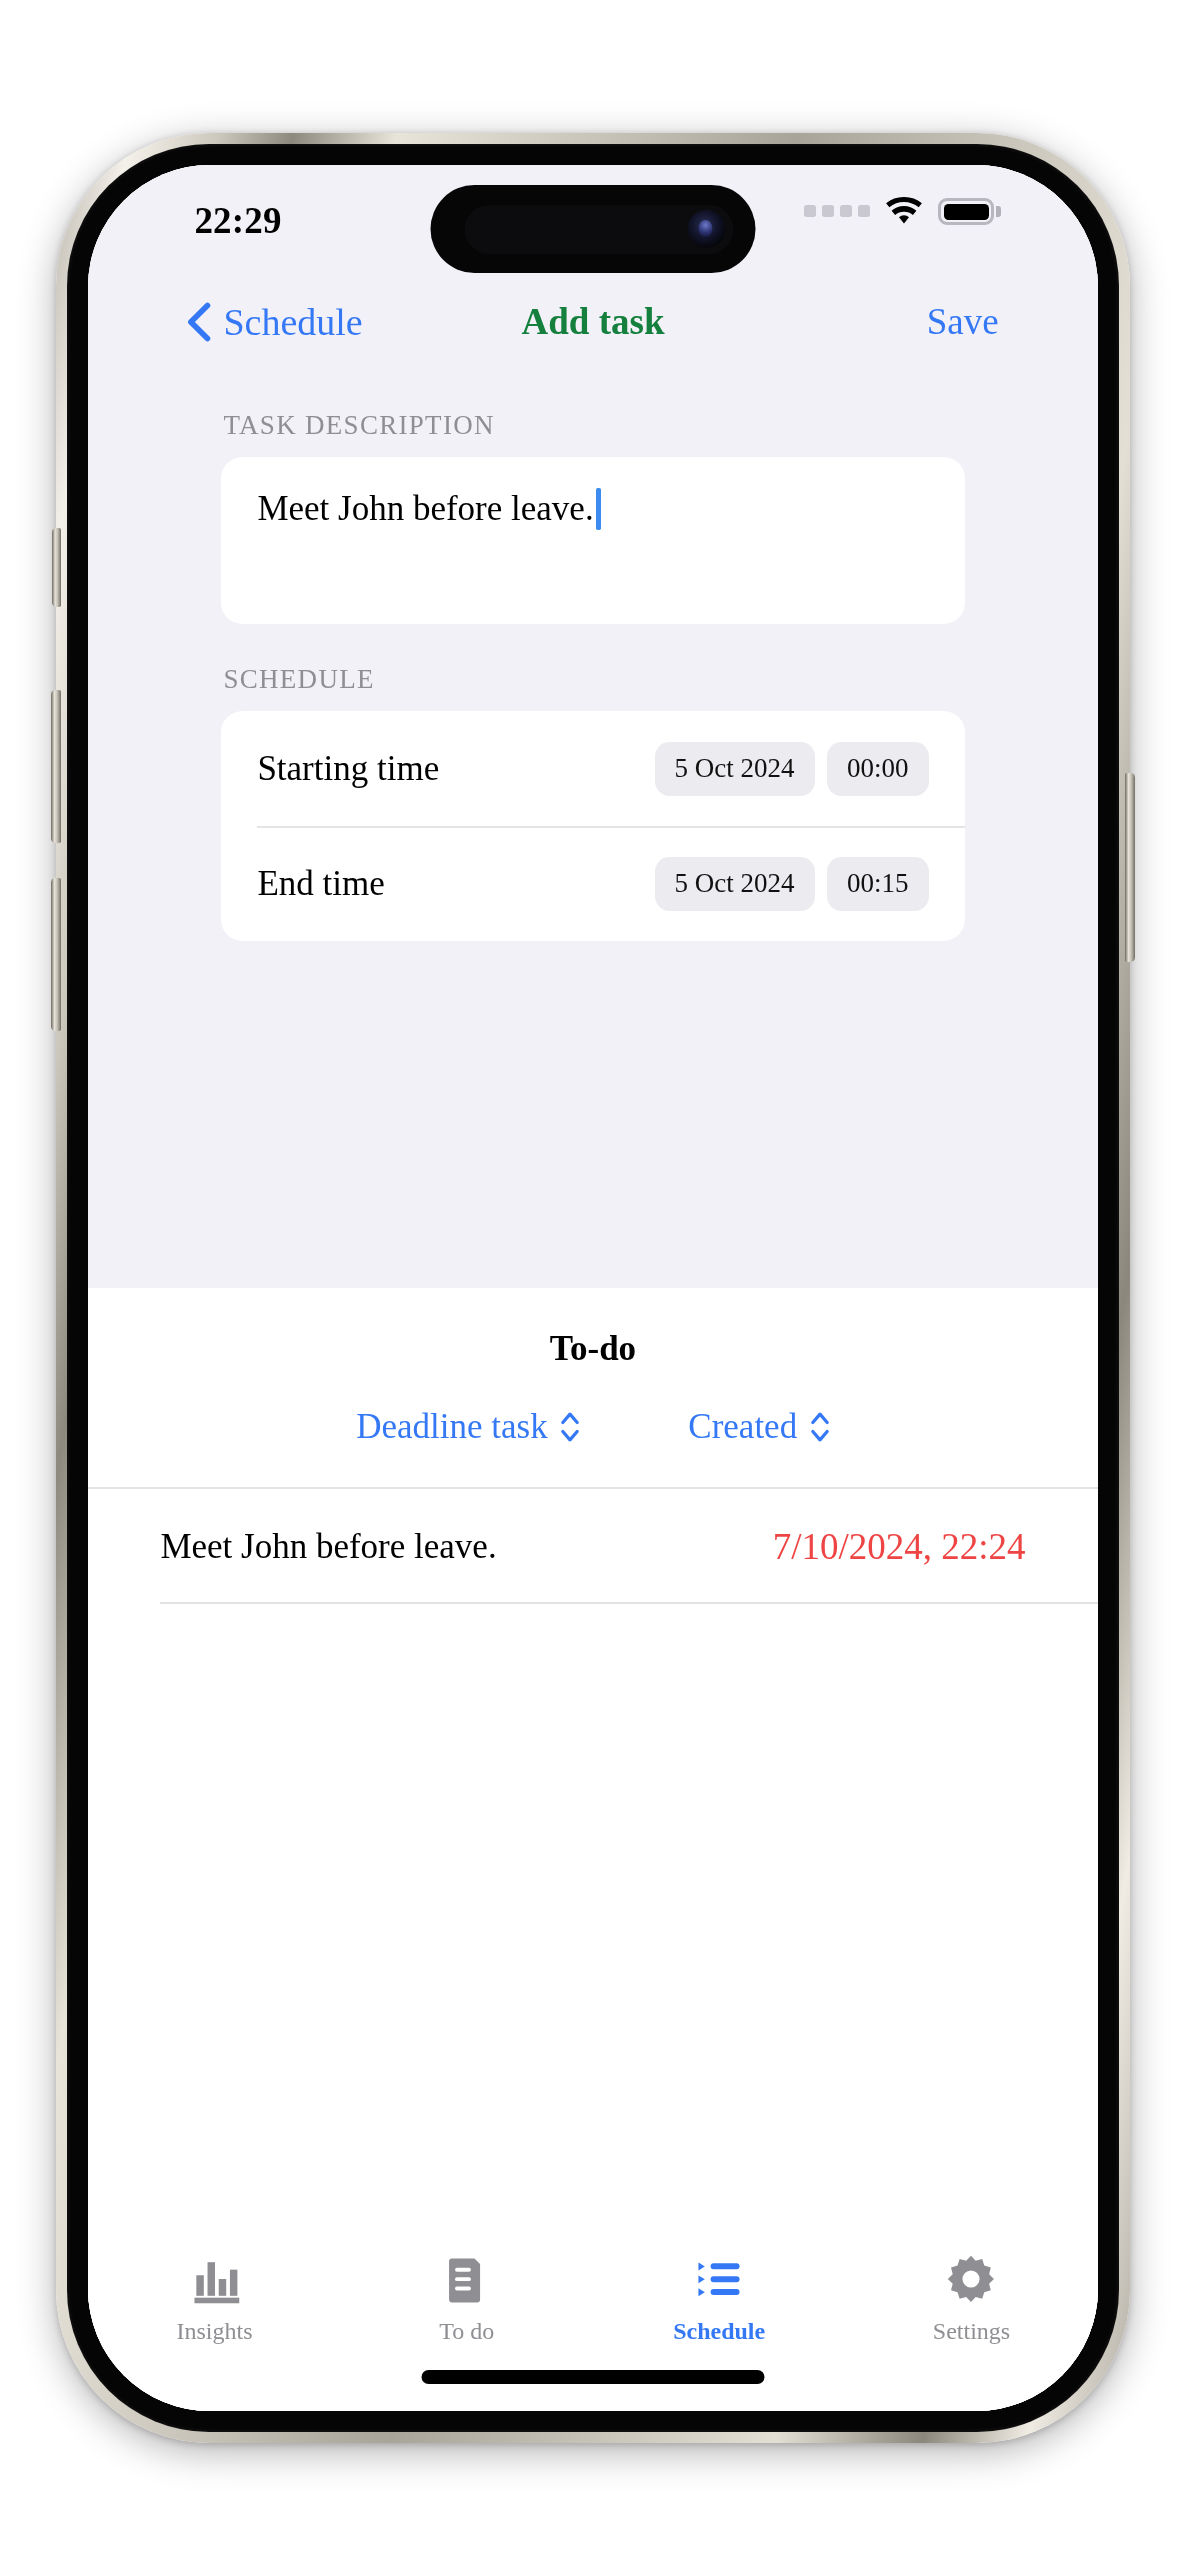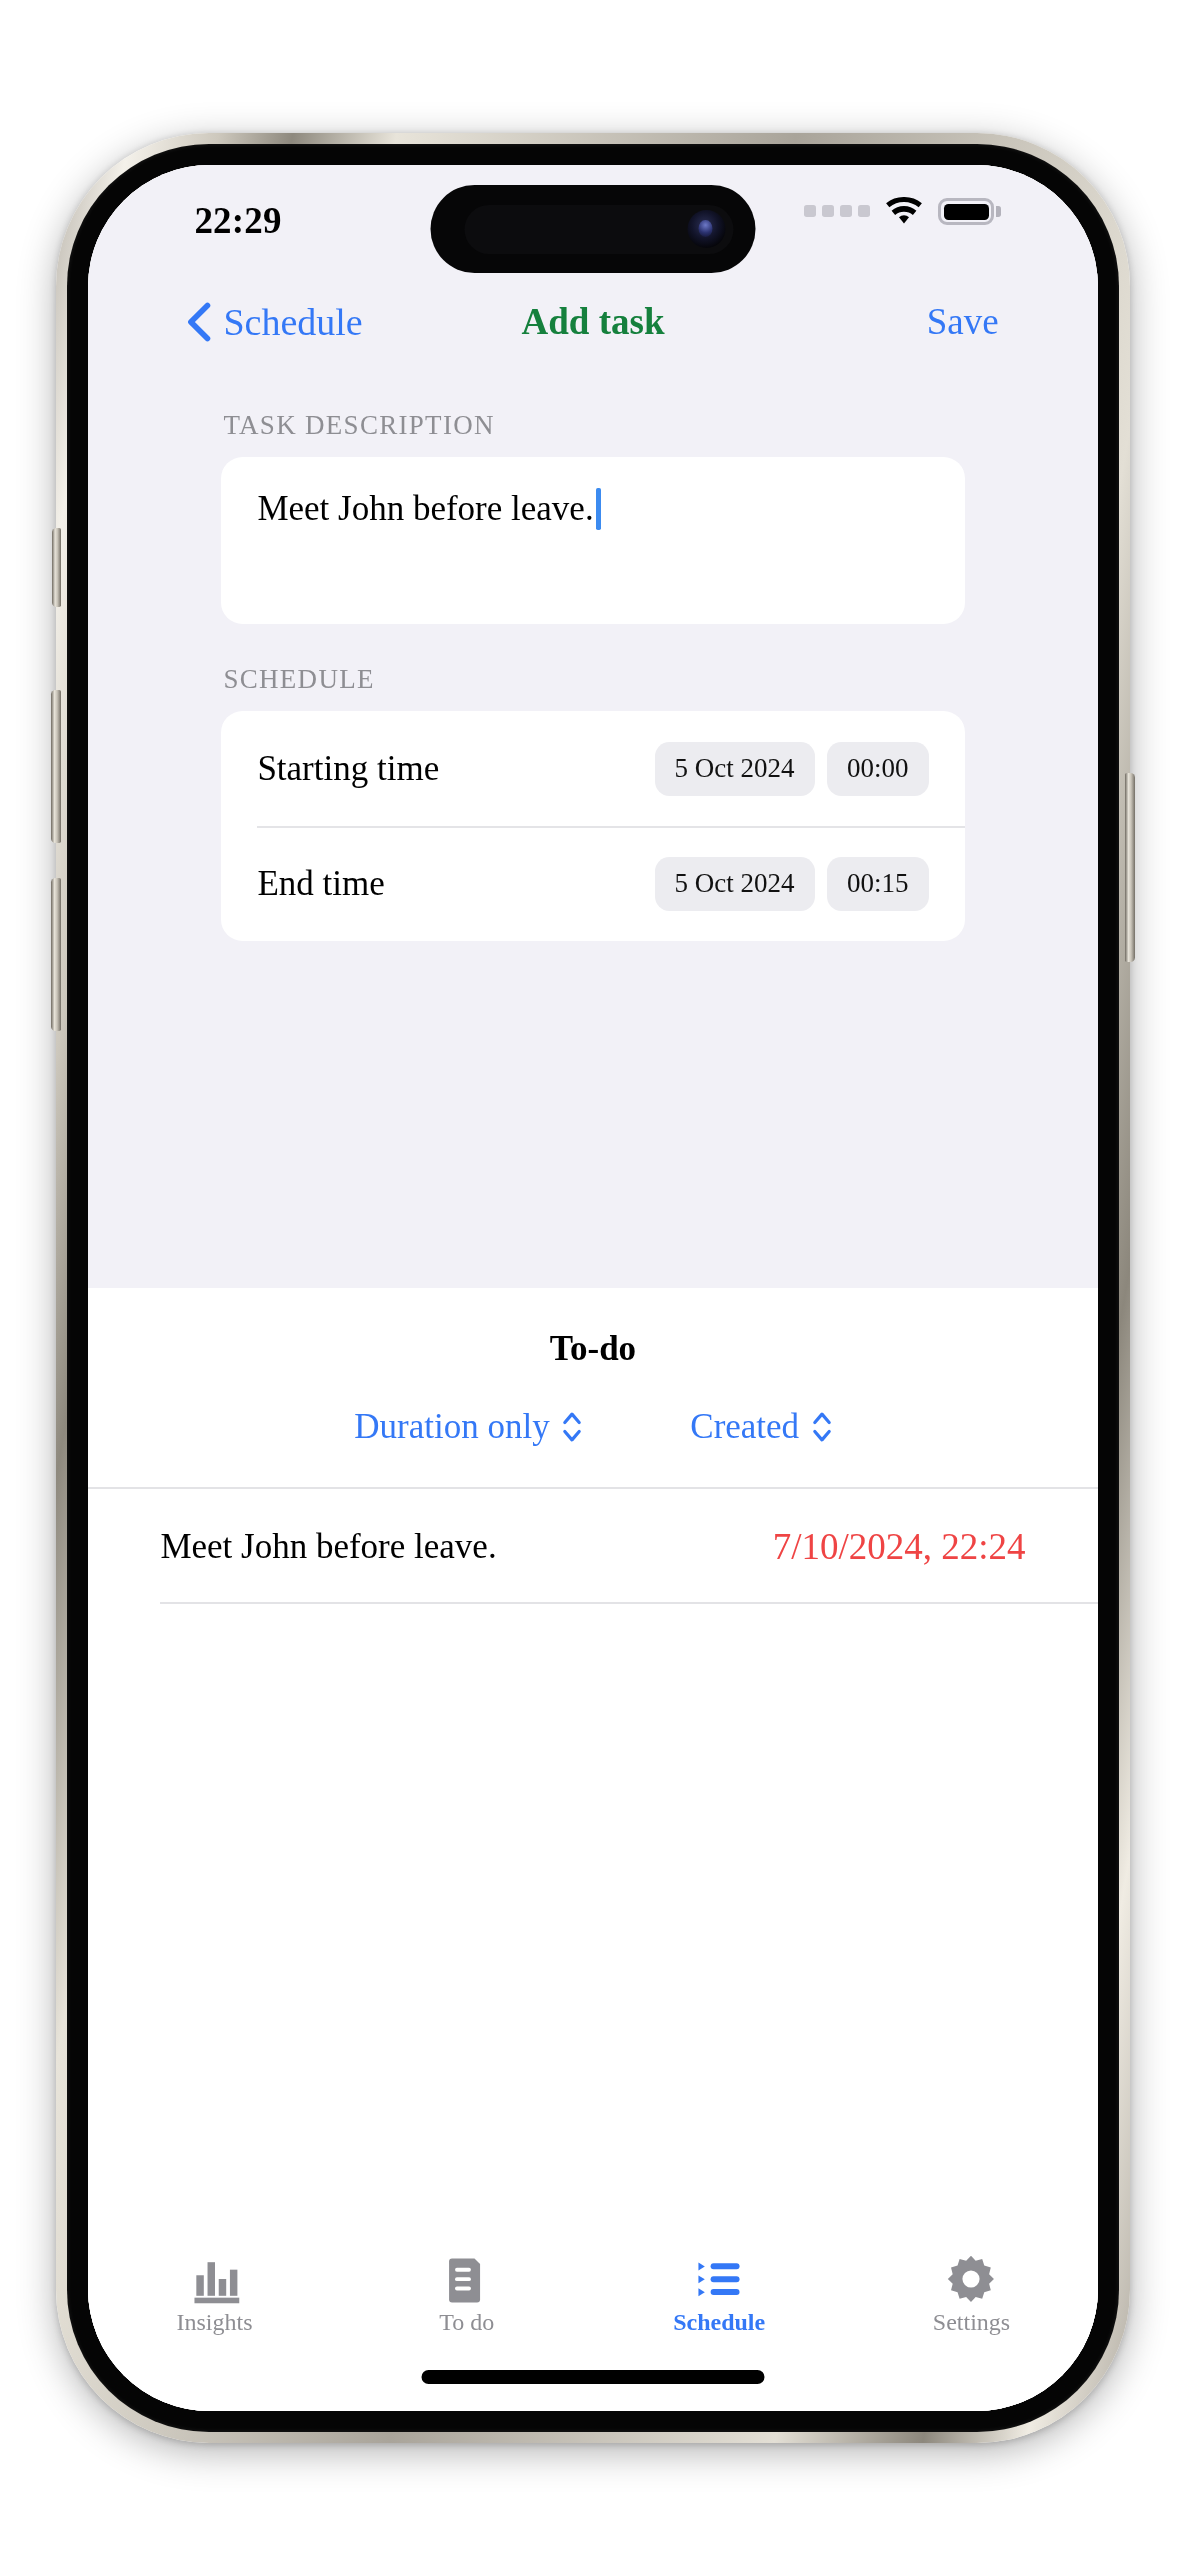--- a/index.html
+++ b/index.html
@@ -188,21 +188,21 @@
   .todo-text { font-size: 35px; color: #000; }
   .todo-date { font-size: 37px; color: #ef4444; }
   #todo-spacer { flex: 1; }
 
   
   #tab-bar {
     flex: none; height: 180px; display: flex; align-items: flex-start;
     padding-top: 20px; background: #ffffff;
   }
   .tab {
-    flex: 1; display: flex; flex-direction: column; align-items: center; gap: 2px;
+    flex: 1; display: flex; flex-direction: column; align-items: center; gap: 11px;
   }
   .tab-icon { width: 56px; height: 56px; display: block; }
   .tab-label { font-size: 24px; color: #8e8e93; }
   .tab.active .tab-label { color: #3478f6; font-weight: 700; }
 
   #home-indicator {
     position: absolute; left: 50%; transform: translateX(-50%);
     bottom: 27px; width: 343px; height: 13.5px; border-radius: 7.2px; background: #000;
   }
 </style>
@@ -295,21 +295,21 @@
 
 
           </div>
         </div>
 
         <div id="todo-section">
           <div id="todo-title">To-do</div>
 
           <div id="todo-filters">
             <div class="filter-btn">
-              <span>Duration only</span>
+              <span>Deadline task</span>
               <svg class="updown-icon" viewBox="0 0 10 18">
                 <path d="M1.2 6.6L5 2.2l3.8 4.4" fill="none" stroke="#3478f6" stroke-width="1.7" stroke-linecap="round" stroke-linejoin="round"></path>
                 <path d="M1.2 11.4L5 15.8l3.8-4.4" fill="none" stroke="#3478f6" stroke-width="1.7" stroke-linecap="round" stroke-linejoin="round"></path>
               </svg>
             </div>
             <div class="filter-btn">
               <span>Created</span>
               <svg class="updown-icon" viewBox="0 0 10 18">
                 <path d="M1.2 6.6L5 2.2l3.8 4.4" fill="none" stroke="#3478f6" stroke-width="1.7" stroke-linecap="round" stroke-linejoin="round"></path>
                 <path d="M1.2 11.4L5 15.8l3.8-4.4" fill="none" stroke="#3478f6" stroke-width="1.7" stroke-linecap="round" stroke-linejoin="round"></path>

